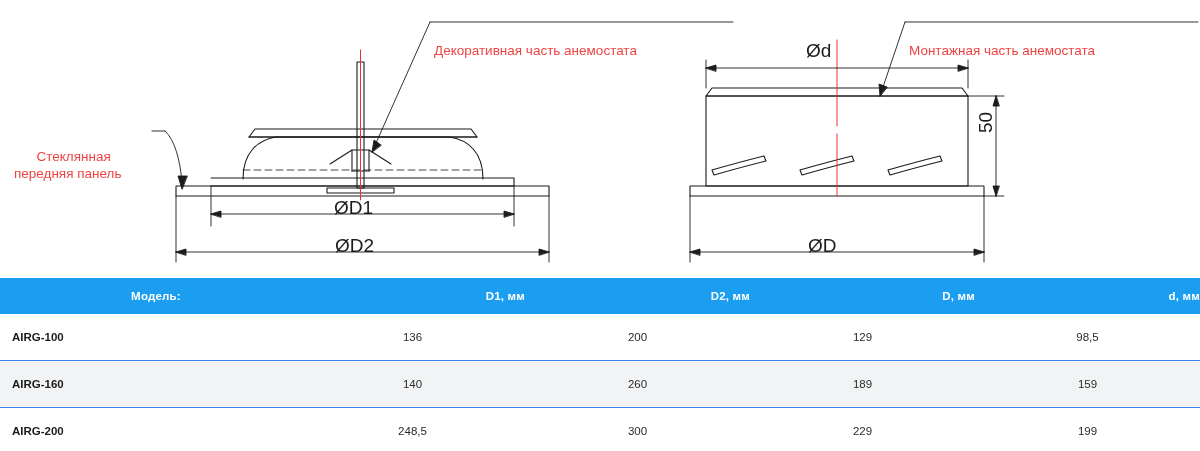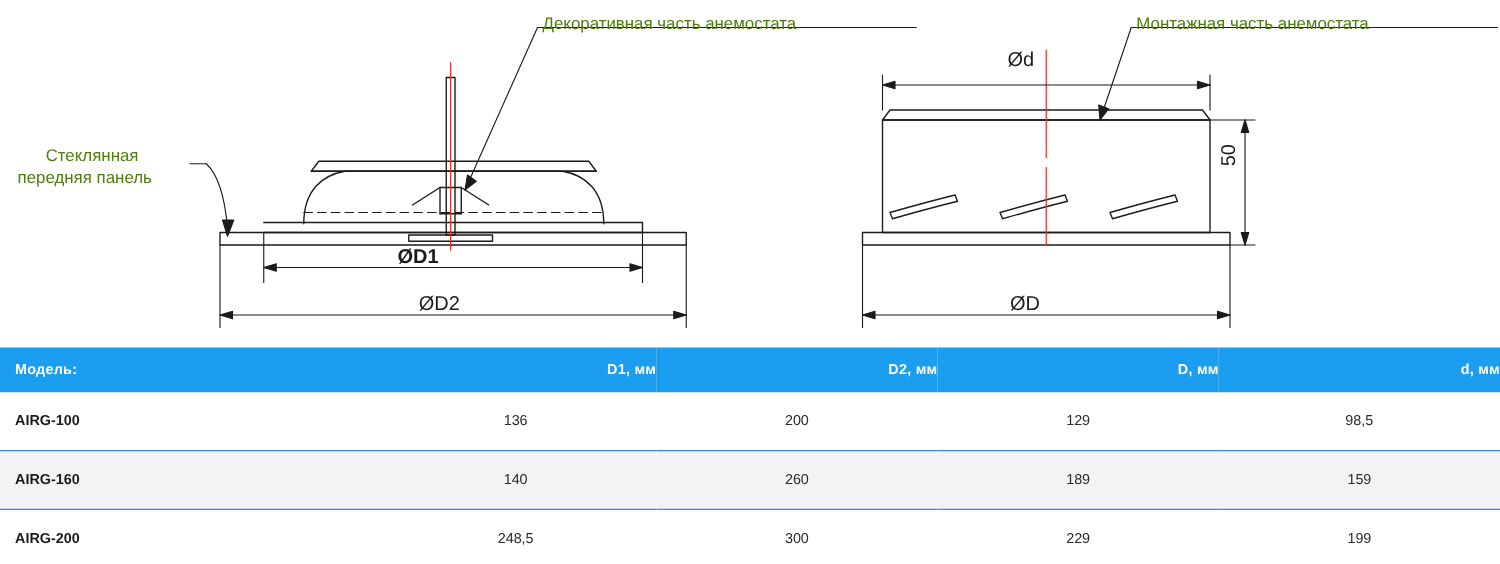--- a/index.html
+++ b/index.html
@@ -27,27 +27,28 @@
     width: 1200px;
     height: 278px;
   }
   #drawings svg {
     display: block;
   }
 
   .lbl {
     position: absolute;
     font-size: 13.5px;
-    color: #4d7c0f;
+    color: #ef4444;
     white-space: pre;
     line-height: 1.25;
+    margin-top: 32px;
   }
   .dim {
     position: absolute;
-    font-size: 16px;
+    font-size: 19px;
     color: #1b1b1b;
     white-space: pre;
   }
 
   
   #table-wrap {
     position: absolute;
     left: 0;
     top: 278px;
     width: 1200px;
@@ -61,21 +62,21 @@
     background: #1b9df0;
     color: #ffffff;
     font-size: 11.5px;
     font-weight: bold;
     height: 36px;
     padding: 0;
     text-align: right;
     letter-spacing: .2px;
   }
   table.spec thead th.first {
-    text-align: left;
+    text-align: center;
     padding-left: 12px;
   }
   table.spec tbody td {
     height: 44px;
     font-size: 11.5px;
     color: #2b2b2b;
     text-align: center;
     padding: 1px;
     border-bottom: 1px solid #3b82f6;
   }
@@ -209,21 +210,21 @@
 
     <div class="lbl" style="left:14px; top:100px; width:150px; text-align:left;">
       <span style="white-space:pre-line">Стеклянная
 передняя панель</span>
     </div>
 
     <div class="lbl" style="left:434px; top:11px;">Декоративная часть анемостата</div>
 
     <div class="lbl" style="left:909px; top:11px;">Монтажная часть анемостата</div>
 
-    <div class="dim" style="left:318px; top:197px;font-weight:bold;">ØD1</div>
+    <div class="dim" style="left:334px; top:197px;">ØD1</div>
 
     <div class="dim" style="left:335px; top:235px;">ØD2</div>
 
     <div class="dim" style="left:806px; top:40px;">Ød</div>
 
     <div class="dim" style="left:808px; top:235px;">ØD</div>
 
     <div class="dim" style="left:975px; top:133px; transform: rotate(-90deg); transform-origin: left top;">50</div>
   </div>
 

